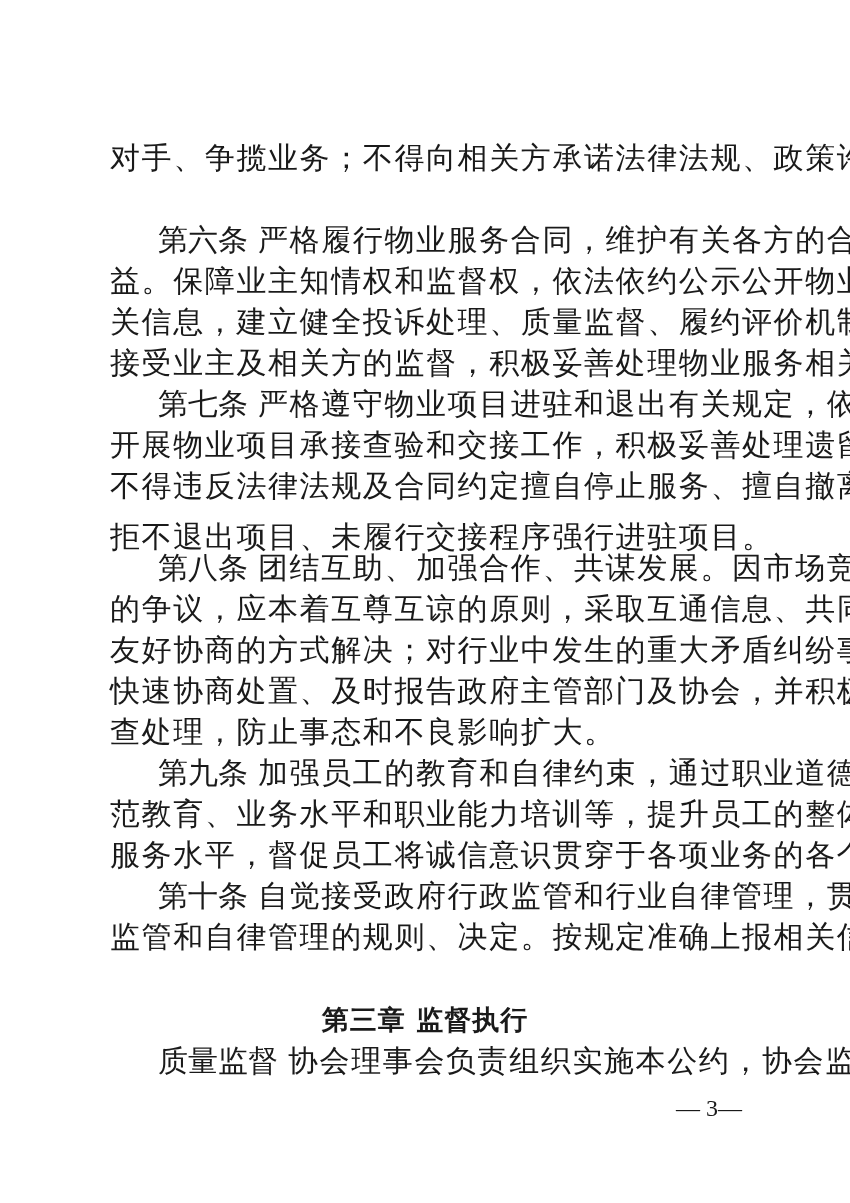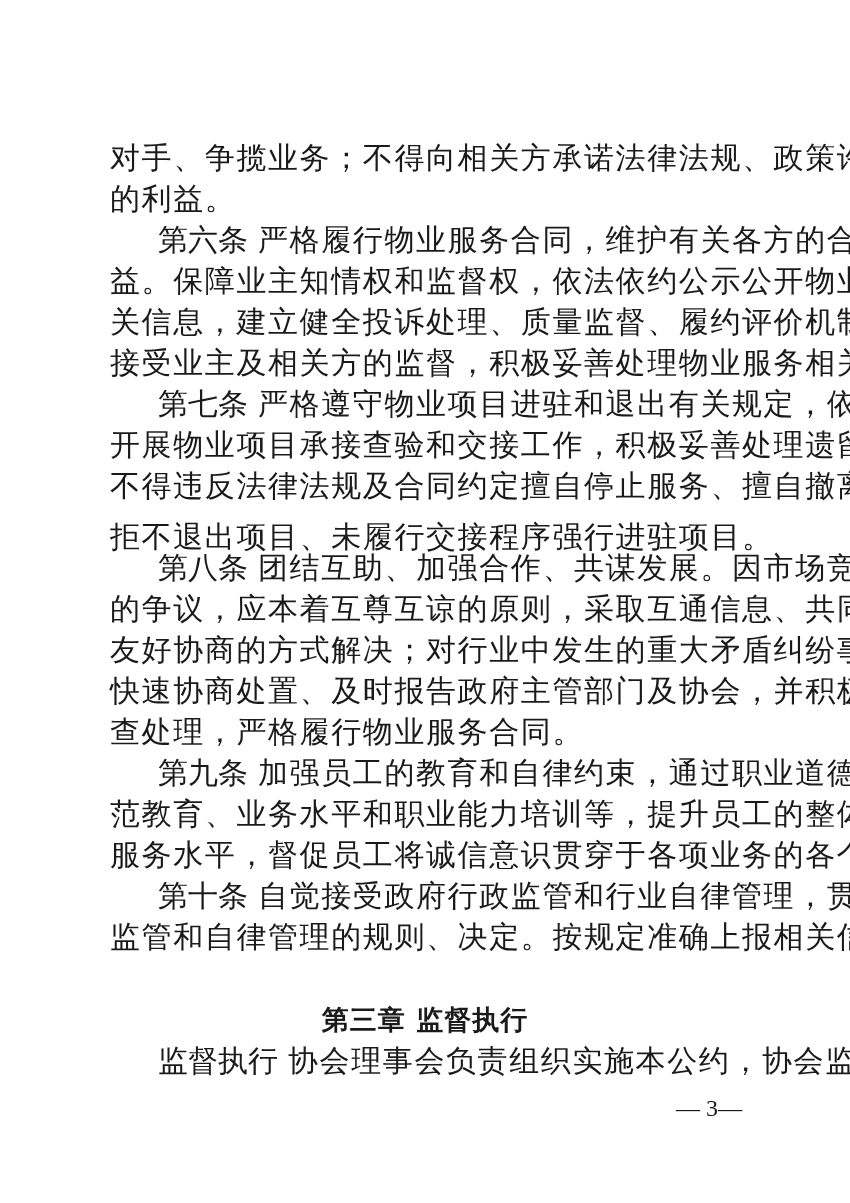--- a/index.html
+++ b/index.html
@@ -14,21 +14,20 @@
       font-family: "DejaVu Sans", "Liberation Sans", sans-serif; font-weight: bold;
       font-size: 27px; line-height: 40px; letter-spacing: 1px; }
     .pagenum { position: absolute; left: 676px; top: 1090px; font-size: 24px;
       font-family: "Liberation Serif", serif; line-height: 30px; }
   </style>
 </head>
 <body>
 
 <div class="page">
   <div class="line" style="top:138px">对手、争揽业务；不得向相关方承诺法律法规、政策许可之外</div>
-  <div class="line" style="top:179px">的利益。</div>
 
   <div class="line indent" style="top:220px">
     <span class="art">第六条</span><span>严格履行物业服务合同，维护有关各方的合法权</span>
   </div>
   <div class="line" style="top:261px">益。保障业主知情权和监督权，依法依约公示公开物业管理相</div>
   <div class="line" style="top:302px">关信息，建立健全投诉处理、质量监督、履约评价机制，主动</div>
   <div class="line" style="top:343px">接受业主及相关方的监督，积极妥善处理物业服务相关投诉。</div>
 
   <div class="line indent" style="top:384px">
     <span class="art">第七条</span><span>严格遵守物业项目进驻和退出有关规定，依法依约</span>
@@ -36,33 +35,33 @@
   <div class="line" style="top:425px">开展物业项目承接查验和交接工作，积极妥善处理遗留问题。</div>
   <div class="line" style="top:466px">不得违反法律法规及合同约定擅自停止服务、擅自撤离项目、</div>
   <div class="line" style="top:517px">拒不退出项目、未履行交接程序强行进驻项目。</div>
 
   <div class="line indent" style="top:548px">
     <span class="art">第八条</span><span>团结互助、加强合作、共谋发展。因市场竞争引发</span>
   </div>
   <div class="line" style="top:589px">的争议，应本着互尊互谅的原则，采取互通信息、共同研讨、</div>
   <div class="line" style="top:630px">友好协商的方式解决；对行业中发生的重大矛盾纠纷事件，应</div>
   <div class="line" style="top:671px">快速协商处置、及时报告政府主管部门及协会，并积极配合调</div>
-  <div class="line" style="top:712px">查处理，严格履行物业服务合同。</div>
+  <div class="line" style="top:712px">查处理，防止事态和不良影响扩大。</div>
 
   <div class="line indent" style="top:753px">
     <span class="art">第九条</span><span>加强员工的教育和自律约束，通过职业道德行为规</span>
   </div>
   <div class="line" style="top:794px">范教育、业务水平和职业能力培训等，提升员工的整体素质和</div>
   <div class="line" style="top:835px">服务水平，督促员工将诚信意识贯穿于各项业务的各个环节。</div>
 
   <div class="line indent" style="top:876px">
     <span class="art">第十条</span><span>自觉接受政府行政监管和行业自律管理，贯彻行政</span>
   </div>
   <div class="line" style="top:917px">监管和自律管理的规则、决定。按规定准确上报相关信息资料，</div>
 
   <div class="chapter" style="top:1000px">第三章  监督执行</div>
 
   <div class="line indent" style="top:1041px">
-    <span class="art">监督执行</span><span>协会理事会负责组织实施本公约，协会监事会负</span>
+    <span class="art">质量监督</span><span>协会理事会负责组织实施本公约，协会监事会负</span>
   </div>
 
   <div class="pagenum" style="top:1093px">— 3—</div>
 </div>
 
 </body></html>

